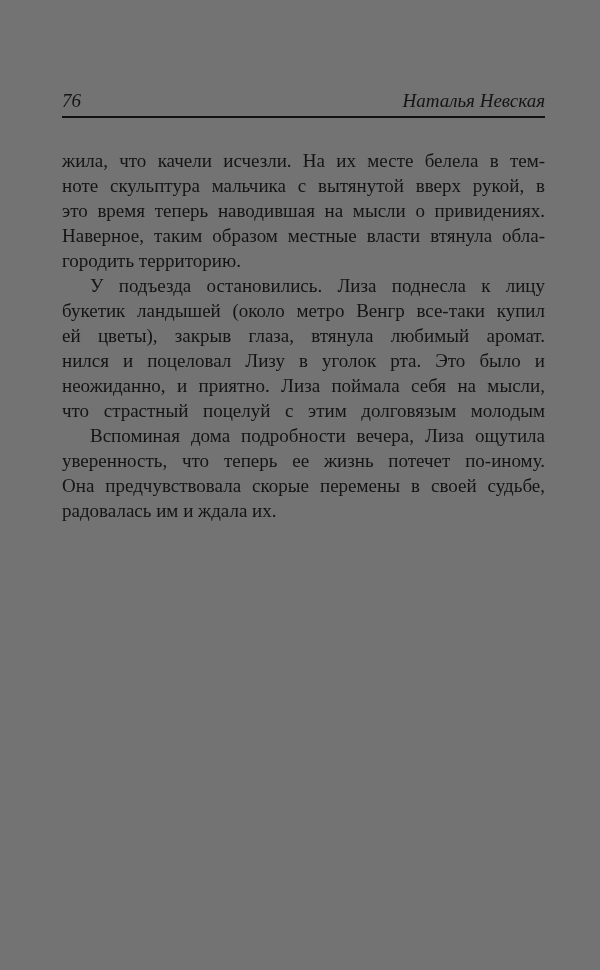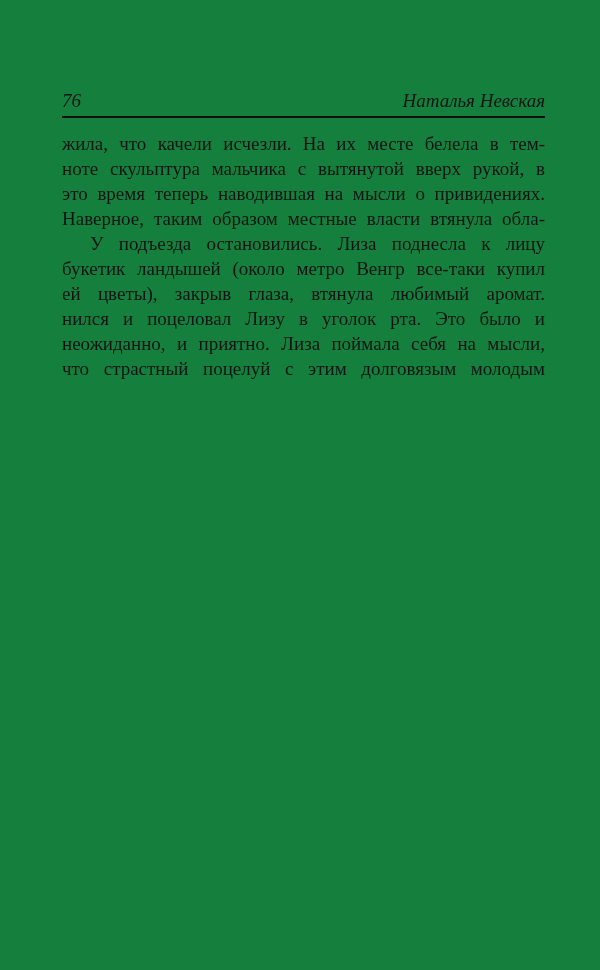--- a/index.html
+++ b/index.html
@@ -4,21 +4,21 @@
 <style>
   html, body {
     margin: 0;
     padding: 0;
     background: #ffffff;
   }
   .page {
     position: relative;
     width: 600px;
     height: 970px;
-    background: #15803d;
+    background: #737373;
     box-sizing: border-box;
     overflow: hidden;
     font-family: "Liberation Serif", "DejaVu Serif", serif;
     color: #141414;
   }
   .content {
     position: absolute;
     left: 62px;
     top: 58px;
     width: 483px;
@@ -34,21 +34,21 @@
     padding-bottom: 4px;
   }
   .page-number {
     font-style: italic;
   }
   .author-name {
     font-style: italic;
     margin-top: 32px;
   }
   .body-text {
-    margin-top: 13px;
+    margin-top: 30px;
     font-size: 19px;
     line-height: 25px;
   }
   .paragraph {
     margin: 0;
     padding: 0;
   }
   .line {
     text-align: justify;
     text-align-last: justify;
@@ -74,27 +74,34 @@
       <span class="author-name">Наталья Невская</span>
     </div>
 
     <div class="body-text">
 
       <div class="paragraph">
         <div class="line">жила, что качели исчезли. На их месте белела в тем-</div>
         <div class="line">ноте скульптура мальчика с вытянутой вверх рукой, в</div>
         <div class="line">это время теперь наводившая на мысли о привидениях.</div>
         <div class="line">Наверное, таким образом местные власти втянула обла-</div>
+        <div class="line last">городить территорию.</div>
       </div>
 
       <div class="paragraph">
         <div class="line indent">У подъезда остановились. Лиза поднесла к лицу</div>
         <div class="line">букетик ландышей (около метро Венгр все-таки купил</div>
         <div class="line">ей цветы), закрыв глаза, втянула любимый аромат.</div>
         <div class="line">нился и поцеловал Лизу в уголок рта. Это было и</div>
         <div class="line">неожиданно, и приятно. Лиза поймала себя на мысли,</div>
         <div class="line">что страстный поцелуй с этим долговязым молодым</div>
       </div>
 
+      <div class="paragraph">
+        <div class="line indent">Вспоминая дома подробности вечера, Лиза ощутила</div>
+        <div class="line">уверенность, что теперь ее жизнь потечет по-иному.</div>
+        <div class="line">Она предчувствовала скорые перемены в своей судьбе,</div>
+        <div class="line last">радовалась им и ждала их.</div>
+      </div>
 
     </div>
   </div>
 </div>
 
 </body></html>

